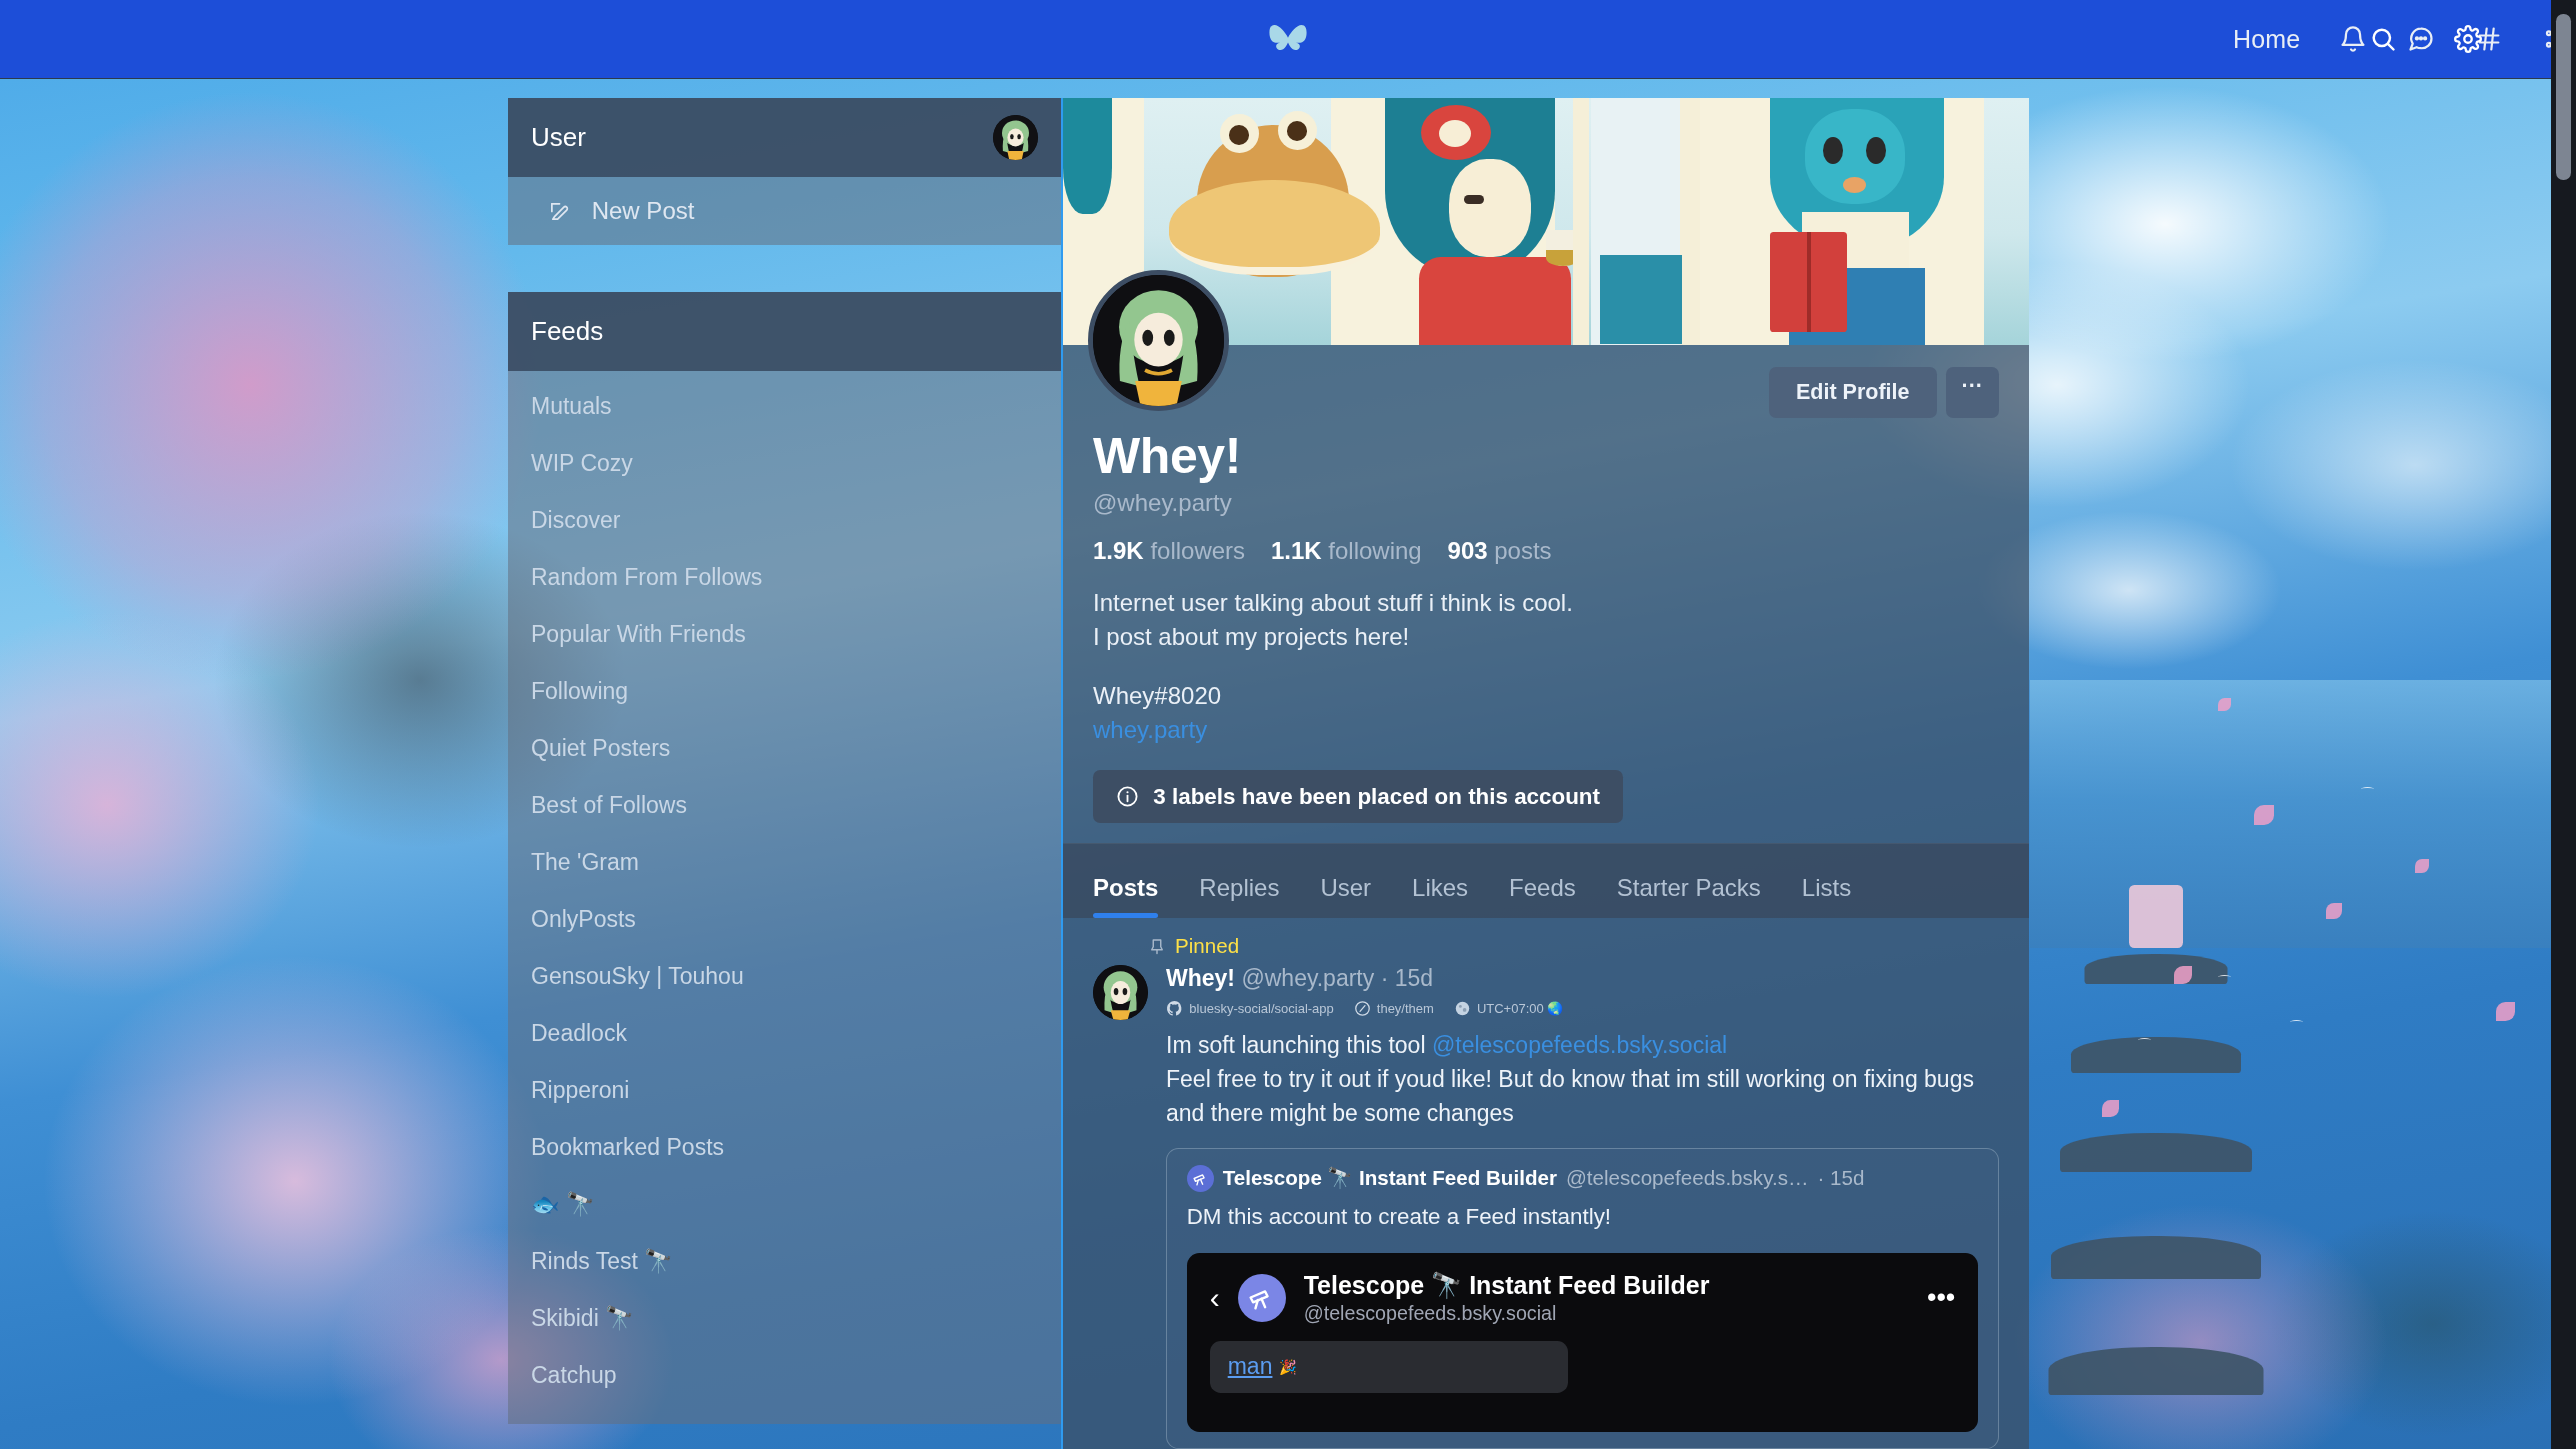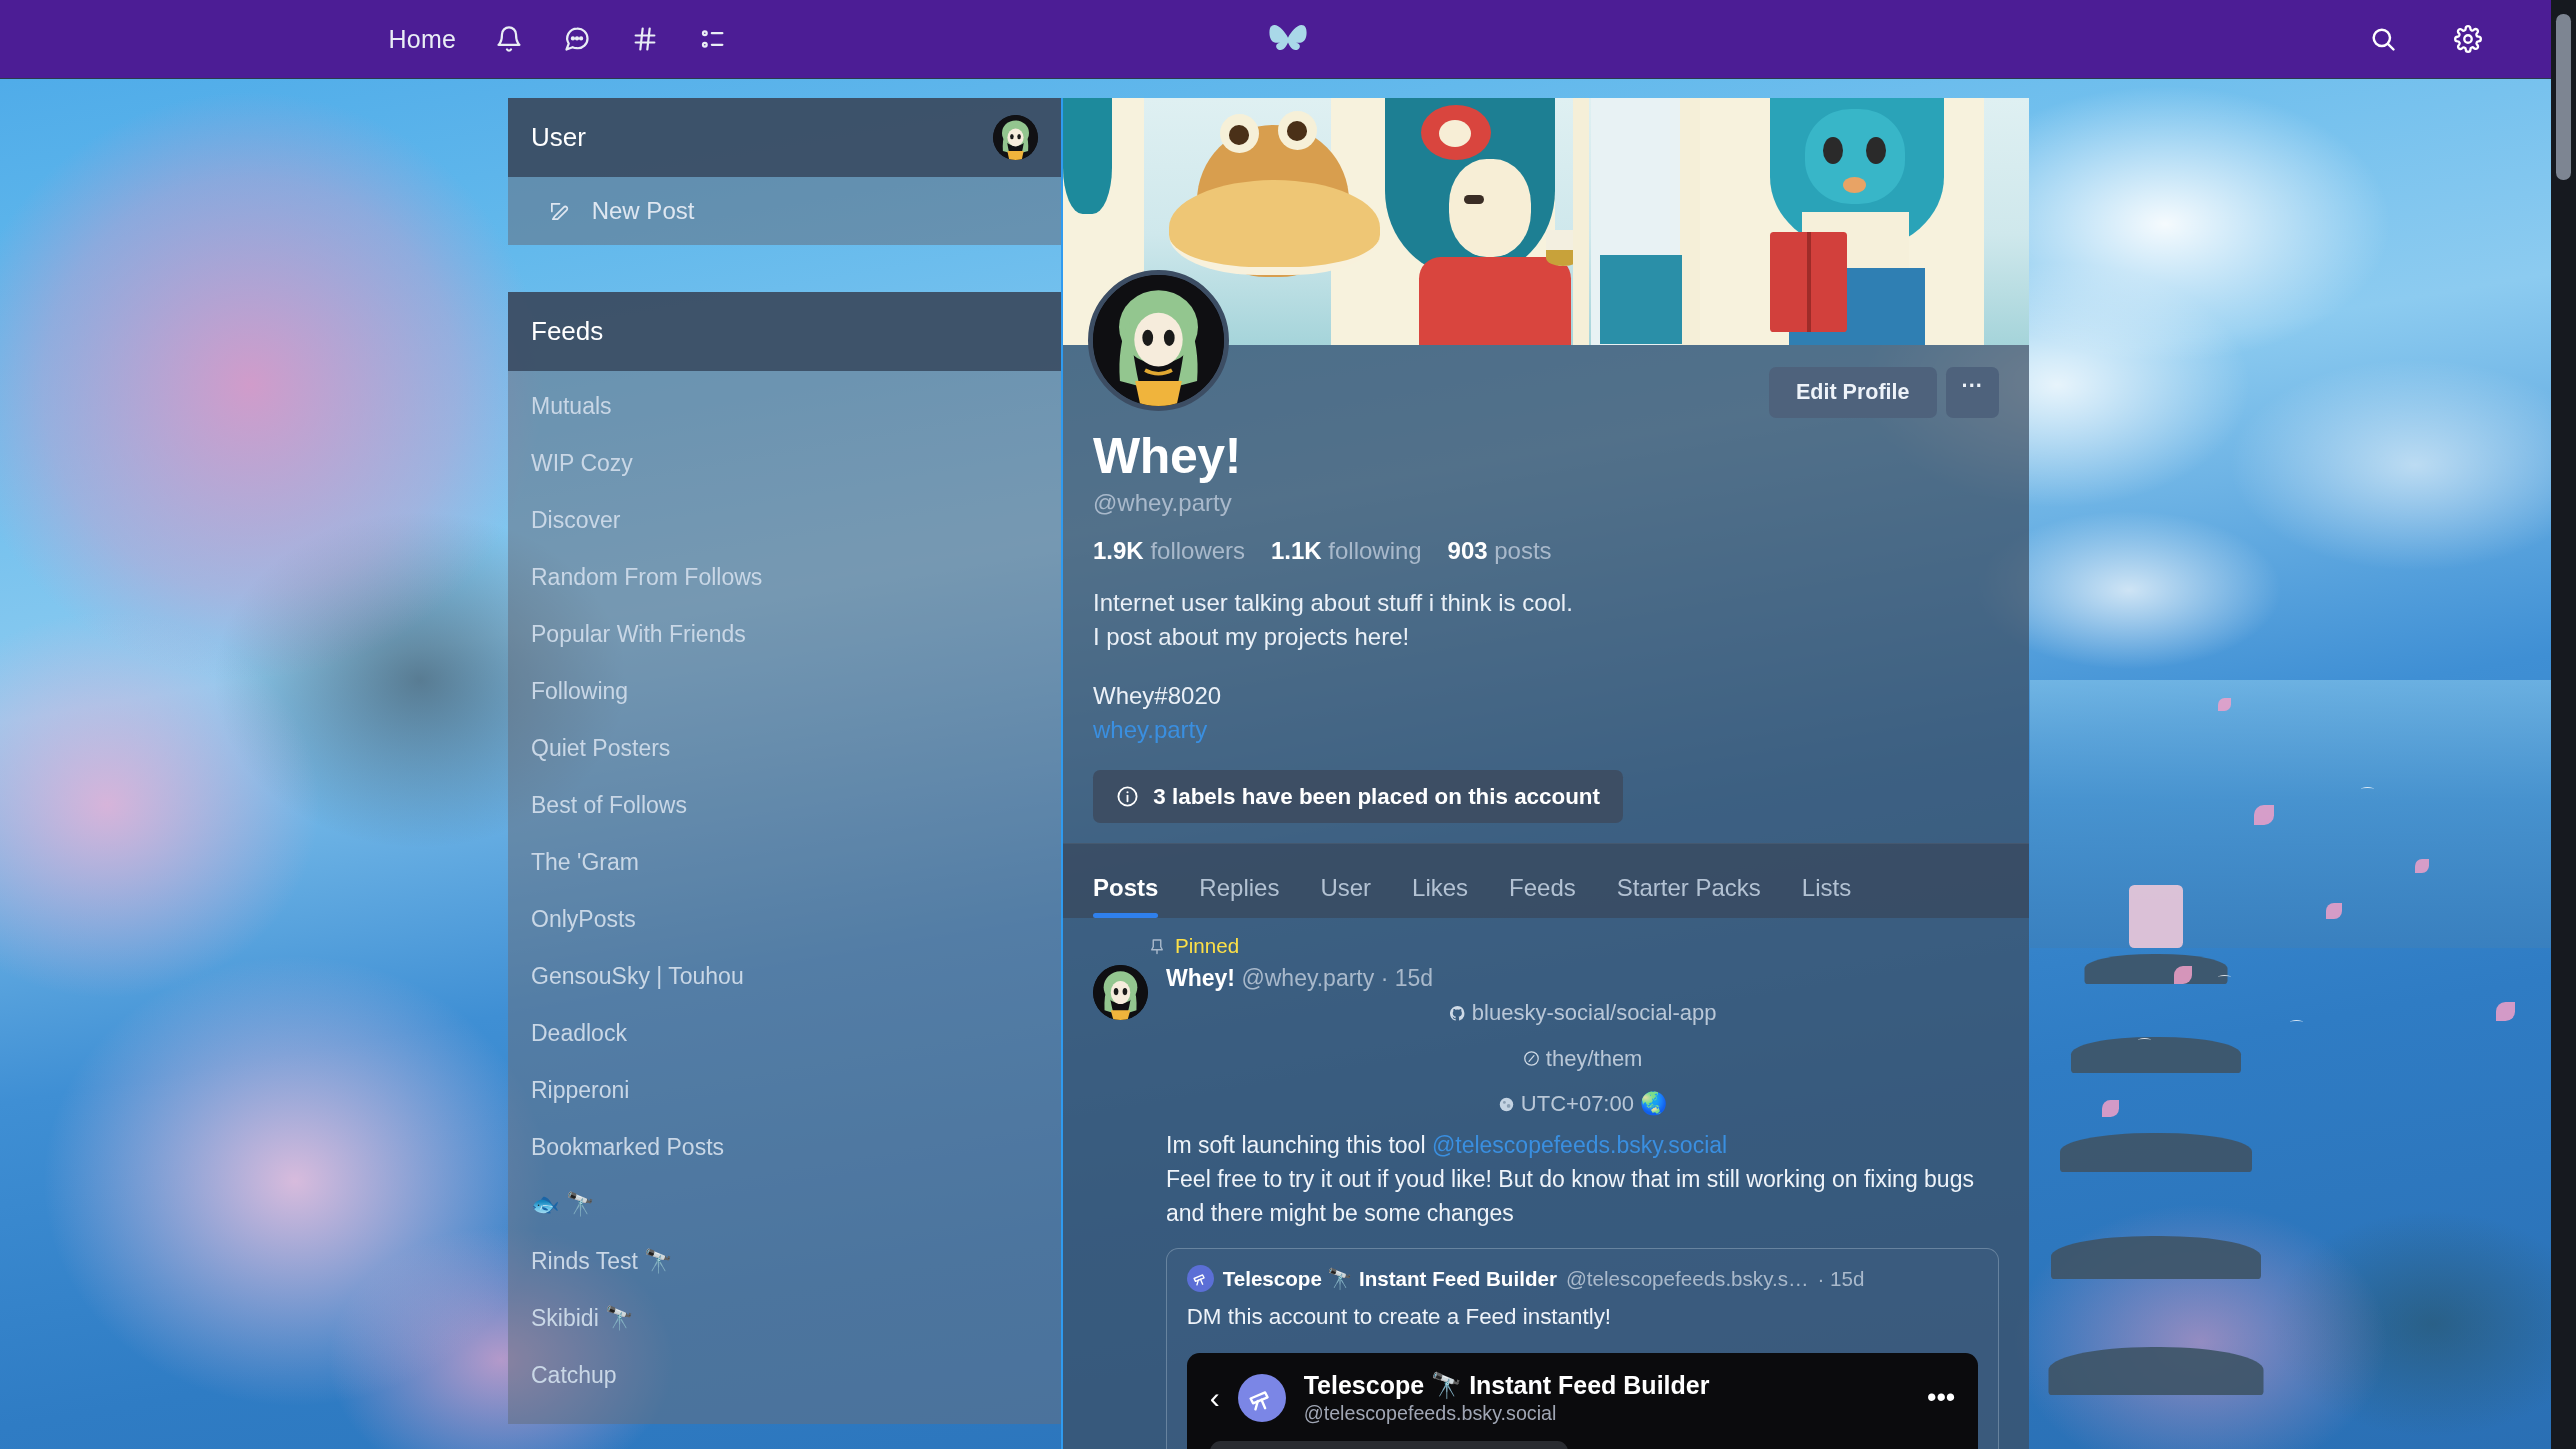--- a/index.html
+++ b/index.html
@@ -43,24 +43,25 @@
     position: absolute; left: 50%; transform: translateX(-50%);
     background: #3e5568; border-radius: 48% 48% 3.6px 3.6px; opacity: .93;
   }
   .petal { position: absolute; background: #f0a0c8; border-radius: 50% 0 50% 0; opacity: .85; }
   .bird { position: absolute; width: 12.5px; height: 4.5px; border-top: 1.8px solid #fff;
           border-radius: 50%; opacity: .8; }
 
   
   .topnav {
     position: absolute; left: 0; top: 0; width: 2576px; height: 79px;
-    background: #4c1d95;
+    background: #1d4ed8;
     border-bottom: 0.9px solid #2c3a4c;
     display: flex; align-items: center;
     z-index: 50;
+    justify-content: flex-end;
   }
   .nav-left { display: flex; align-items: center; gap: 30px; margin-left: 385px; }
   .nav-home {
     color: #e9eef5; font-size: 25px; letter-spacing: 0.2px;
     padding: 5.4px 3.6px; white-space: nowrap;
   }
   .nav-ico { width: 38px; height: 38px; display: flex; align-items: center; justify-content: center; }
   .nav-ico svg { width: 28px; height: 28px; }
   .nav-center {
     position: absolute; left: 50%; top: 50%; transform: translate(-50%,-50%);
@@ -176,22 +177,22 @@
   .pinned svg { width: 18px; height: 18px; }
   .post-row { display: flex; gap: 18px; }
   .post-avatar {
     width: 55px; height: 55px; border-radius: 50%;
     background: #0c0c0e; overflow: hidden; flex: none;
   }
   .post-col { flex: 1; min-width: 0; }
   .post-head { font-size: 23px; color: #a9b9cb; }
   .post-head b { color: #ffffff; font-weight: bold; }
   .badges {
-    display: flex; align-items: center; gap: 19.7px; margin-top: 8px;
-    color: #b9c7d7; font-size: 22px; flex-wrap: wrap; flex-direction: column;
+    display: flex; align-items: flex-end; gap: 19.7px; margin-top: 8px;
+    color: #b9c7d7; font-size: 13px; flex-wrap: wrap;
   }
   .badge { display: flex; align-items: center; gap: 6.3px; white-space: nowrap; }
   .badge svg { width: 17px; height: 17px; flex: none; }
   .post-text { color: #eef3f9; font-size: 23px; line-height: 1.48; margin-top: 10.7px; }
   .mention { color: #3a8fe0; }
 
   .quote {
     border: 0.9px solid rgba(180,196,214,.38); border-radius: 12.5px;
     margin-top: 18px; padding: 16px 19.7px; background: rgba(255,255,255,.015);
   }

